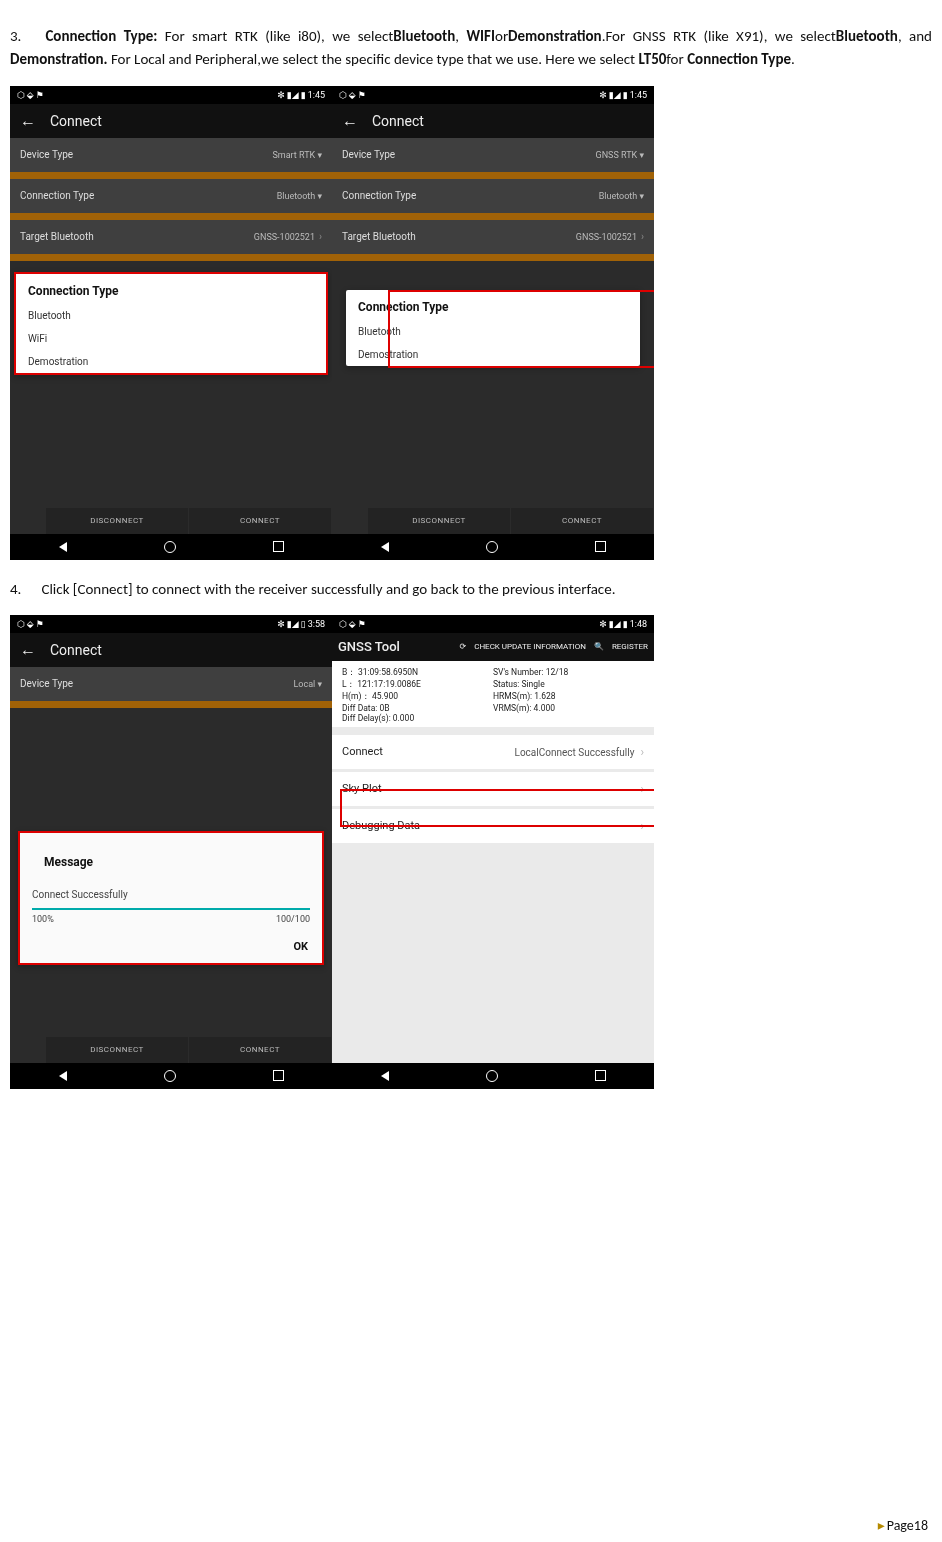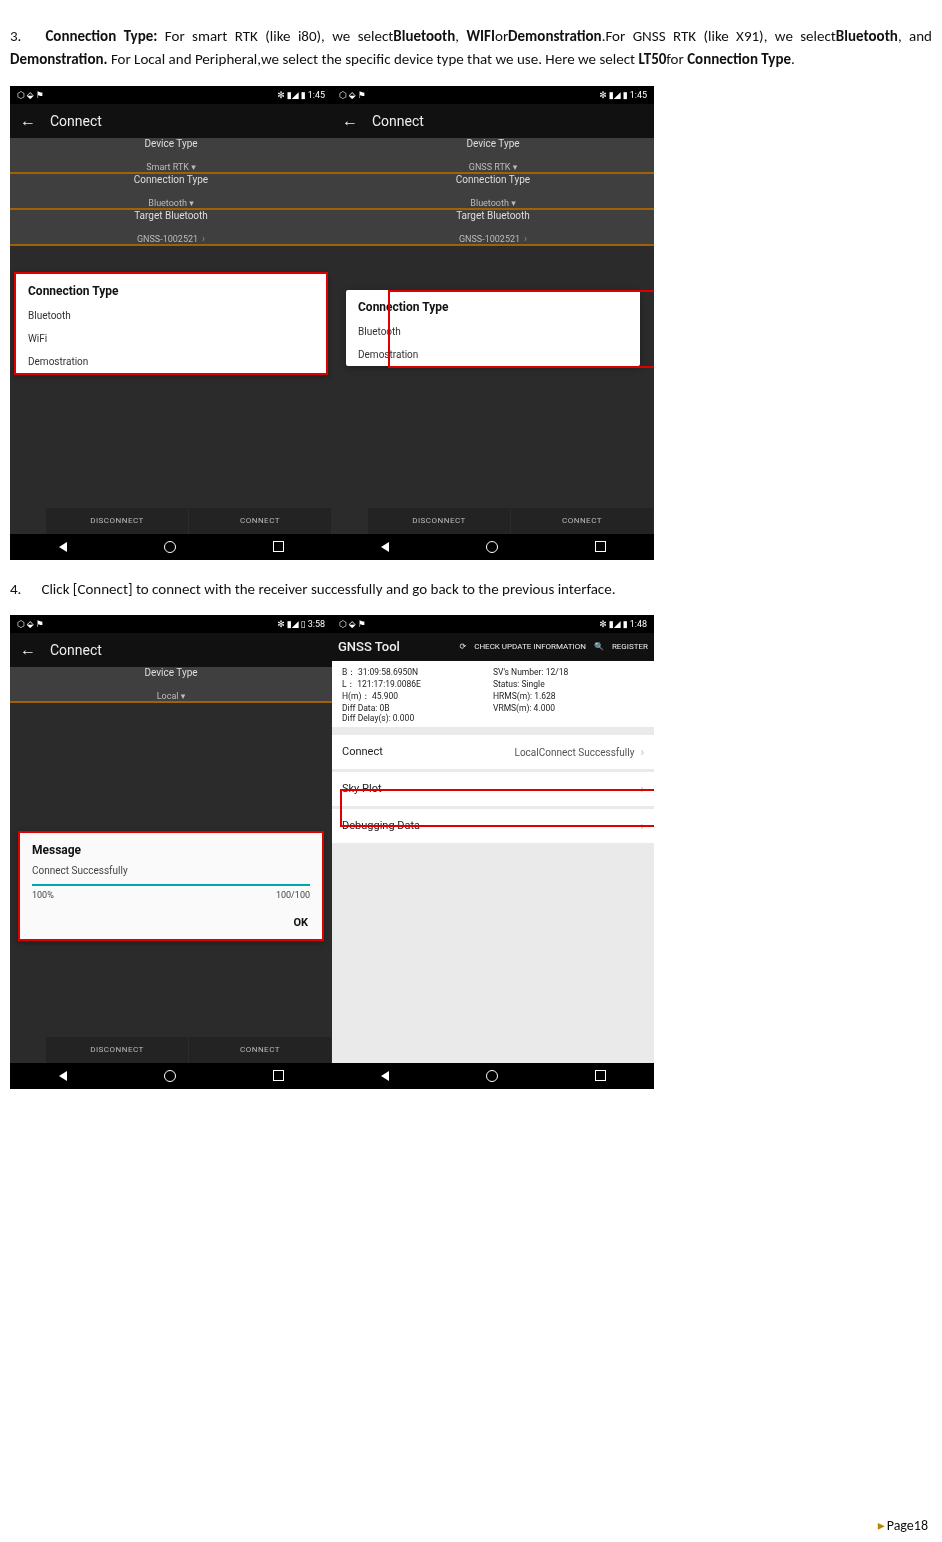--- a/index.html
+++ b/index.html
@@ -8,36 +8,36 @@
   .item-num { display: inline-block; width: 28px; }
   .shots { display: flex; gap: 0; margin: 6px 0 18px 0; }
   .phone { width: 322px; height: 474px; background: #2b2b2b; position: relative; overflow: hidden; font-family: Roboto, Arial, sans-serif; }
   .status-bar { height: 18px; background: #000; display: flex; justify-content: space-between; align-items: center; color: #fff; font-size: 9px; padding: 0 6px; }
   .status-bar .left span, .status-bar .right span { margin: 0 1px; }
   .title-bar { height: 34px; background: #111; display: flex; align-items: center; color: #eee; font-size: 14px; padding: 0 10px; gap: 14px; }
   .title-bar .back { font-size: 16px; }
   .title-bar-tool { height: 28px; background: #111; display: flex; align-items: center; justify-content: space-between; color: #eee; font-size: 8px; padding: 0 6px; }
   .title-bar-tool .tl { font-size: 13px; font-weight: 500; }
   .title-bar-tool .tr span { margin-left: 6px; }
-  .row { height: 34px; background: #3f3f3f; display: flex; justify-content: space-between; align-items: center; padding: 0 18px; color: #ddd; font-size: 10px; border-bottom: 2px solid #a16207; flex-direction: column; }
+  .row { height: 34px; background: #3f3f3f; display: flex; justify-content: space-between; align-items: center; padding: 0 10px; color: #ddd; font-size: 10px; border-bottom: 7px solid #a16207; }
   .row .val { color: #bbb; font-size: 9px; }
   .row .chev { color: #888; margin-left: 4px; }
   .dark-body { position: absolute; top: 18px; left: 0; right: 0; bottom: 46px; }
   .btn-bar { position: absolute; bottom: 26px; left: 0; right: 0; height: 26px; background: #232323; display: flex; margin-left: 36px; }
   .btn-bar div { flex: 1; text-align: center; line-height: 26px; color: #bbb; font-size: 8px; letter-spacing: 0.5px; border-right: 1px solid #2b2b2b; }
   .nav-bar { position: absolute; bottom: 0; left: 0; right: 0; height: 26px; background: #000; display: flex; justify-content: space-around; align-items: center; color: #fff; font-size: 11px; }
   .nav-bar span { display: inline-block; }
   .tri { width: 0; height: 0; border-top: 5px solid transparent; border-bottom: 5px solid transparent; border-right: 8px solid #fff; }
   .circ { width: 10px; height: 10px; border: 1.5px solid #fff; border-radius: 50%; }
   .sq { width: 9px; height: 9px; border: 1.5px solid #fff; }
   .popup { position: absolute; background: #fff; box-shadow: 0 2px 6px rgba(0,0,0,.3); border: 2px solid #d00; }
   .popup h4 { margin: 0; padding: 10px 12px 6px; font-size: 12px; font-weight: 700; color: #111; }
   .popup .opt { padding: 6px 12px; font-size: 10px; color: #333; }
   .msgbox { position: absolute; background: #fafafa; box-shadow: 0 2px 6px rgba(0,0,0,.3); border: 2px solid #d00; left: 8px; right: 8px; top: 198px; padding: 0; }
-  .msgbox h4 { margin: 0; padding: 10px 12px 4px; font-size: 12px; font-weight: 700; }
+  .msgbox h4 { margin: 12px; padding: 10px 12px 4px; font-size: 12px; font-weight: 700; }
   .msgbox .m { padding: 4px 12px 8px; font-size: 10px; color: #444; }
   .msgbox .bar { height: 2px; background: #0aa; margin: 0 12px; }
   .msgbox .pct { display: flex; justify-content: space-between; font-size: 9px; padding: 4px 12px 10px; color: #444; }
   .msgbox .ok { text-align: right; padding: 6px 14px 10px; font-size: 11px; font-weight: 700; }
   .info-zone { background: #fff; color: #222; font-size: 8.5px; padding: 6px 10px 4px; display: grid; grid-template-columns: 1fr 1fr; }
   .list-row { background: #fff; color: #222; font-size: 11px; padding: 10px 10px; display: flex; justify-content: space-between; align-items: center; border-bottom: 3px solid #eaeaea; }
   .list-row .rv { color: #555; font-size: 10px; }
   .list-chev { color: #bbb; font-size: 12px; margin-left: 6px; }
   .red-outline { position: absolute; border: 2px solid #d00; pointer-events: none; }
   .footer { position: fixed; bottom: 8px; right: 14px; font-size: 14px; color: #111; }

